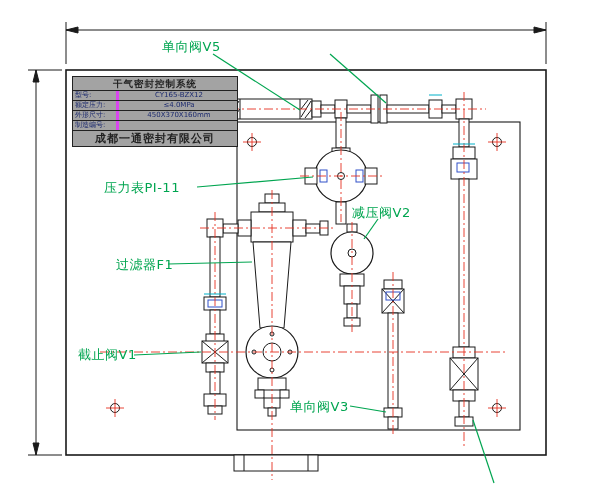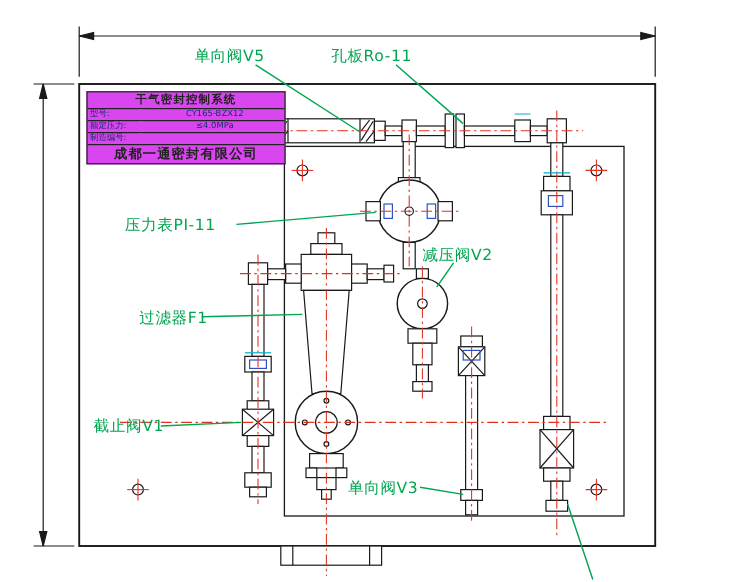--- a/index.html
+++ b/index.html
@@ -6,21 +6,21 @@
   .stage{
     position:relative;width:548px;height:485px;background:#ffffff;overflow:hidden;
     font-family:"DejaVu Sans", sans-serif;
   }
   .stage svg{position:absolute;left:0;top:0;z-index:1;}
   .lbl{
     position:absolute;z-index:2;color:#00A550;font-size:13px;font-weight:500;
     white-space:nowrap;letter-spacing:0.5px;
   }
   .title-block{
-    position:absolute;left:72px;top:76px;width:164px;z-index:3;background:#d946ef;
+    position:absolute;left:72px;top:76px;width:164px;z-index:3;background:#a3a3a3;
     border:1.4px solid #222;color:#222;
   }
   .tb-title{
     font-size:9.5px;font-weight:bold;text-align:center;line-height:13px;height:13px;
     border-bottom:1px solid #222;letter-spacing:1px;
   }
   .tb-row{display:flex;height:9px;border-bottom:1px solid #222;font-size:7px;line-height:9px;}
   .tb-row .k{width:46px;border-right:3px solid #d946ef;padding-left:2px;box-sizing:border-box;color:#1c2a6e;}
   .tb-row .v{flex:1;padding-left:2px;color:#1c2a6e;text-align:center;}
   .tb-company{
@@ -231,37 +231,40 @@
 
       <line x1="36" y1="70" x2="36" y2="455"></line>
       <polygon points="36,70 33,82 39,82"></polygon>
       <polygon points="36,455 33,443 39,443"></polygon>
       <line x1="62" y1="70" x2="28" y2="70"></line>
       <line x1="62" y1="455" x2="28" y2="455"></line>
     </g>
   </svg>
 
   <div class="lbl" style="left:162px;top:38px;">单向阀V5</div>
-  <div class="lbl" style="left:276px;top:38px;">孔板Ro-11</div>
   <div class="lbl" style="left:104px;top:179px;">压力表PI-11</div>
   <div class="lbl" style="left:352px;top:204px;">减压阀V2</div>
   <div class="lbl" style="left:116px;top:256px;">过滤器F1</div>
   <div class="lbl" style="left:78px;top:346px;">截止阀V1</div>
   <div class="lbl" style="left:290px;top:398px;">单向阀V3</div>
 
   <div class="title-block">
     <div class="tb-title">干气密封控制系统</div>
     <div class="tb-row">
       <span class="k">型号:</span>
       <span class="v">CY165-BZX12</span>
     </div>
     <div class="tb-row">
       <span class="k">额定压力:</span>
       <span class="v">≤4.0MPa</span>
     </div>
     <div class="tb-row">
+      <span class="k">外形尺寸:</span>
+      <span class="v">450X370X160mm</span>
+    </div>
+    <div class="tb-row">
       <span class="k">制造编号:</span>
       <span class="v"></span>
     </div>
     <div class="tb-company">成都一通密封有限公司</div>
   </div>
 
 </div>
 
 </body></html>

